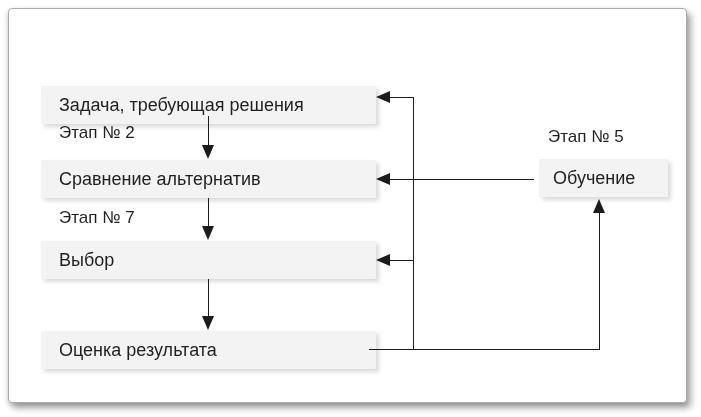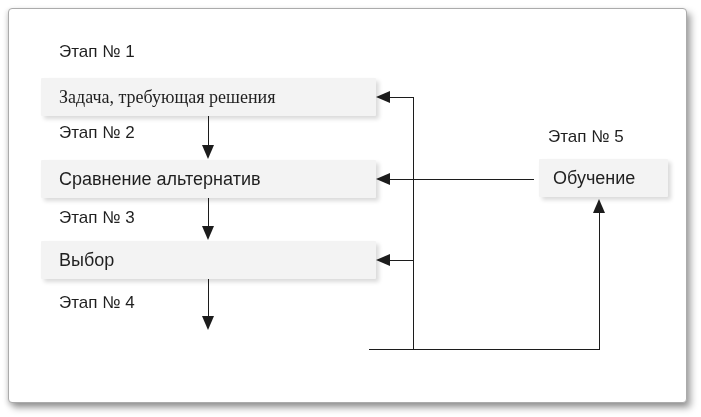--- a/index.html
+++ b/index.html
@@ -71,34 +71,35 @@
     border-right: 6px solid transparent;
     border-bottom: 14px solid #1c1c1c;
   }
 </style>
 </head>
 <body>
 
 <div class="canvas">
   <div class="card">
 
-    <div class="stage-label" style="left:50px; top:34px;">Этап № 1</div>
     <div class="stage-label" style="left:50px; top:115px;">Этап № 2</div>
-    <div class="stage-label" style="left:50px; top:200px;">Этап № 3</div>
-    <div class="stage-label" style="left:50px; top:285px;">Этап № 4</div>
+    <div class="stage-label" style="left:50px; top:200px;">Этап № 7</div>
     <div class="stage-label" style="left:539px; top:119px;">Этап № 5</div>
 
-    <div class="flow-box" style="left:32px; top:69px; width:335px; height:38px;font-family:Liberation Serif, serif;">
+    <div class="flow-box" style="left:32px; top:77px; width:335px; height:38px;">
       <span>Задача, требующая решения</span>
     </div>
     <div class="flow-box" style="left:32px; top:232px; width:335px; height:38px;">
       <span>Выбор</span>
     </div>
     <div class="flow-box" style="left:32px; top:151px; width:335px; height:38px;">
       <span>Сравнение альтернатив</span>
+    </div>
+    <div class="flow-box" style="left:32px; top:322px; width:335px; height:38px;">
+      <span>Оценка результата</span>
     </div>
     <div class="flow-box" style="left:530px; top:150px; width:129px; height:38px; padding-left:14px;">
       <span>Обучение</span>
     </div>
 
     <div class="line" style="left:199px; top:107px; width:1px; height:29px;"></div>
     <div class="arrow-down" style="left:193px; top:136px;"></div>
 
     <div class="line" style="left:199px; top:189px; width:1px; height:28px;"></div>
     <div class="arrow-down" style="left:193px; top:217px;"></div>

